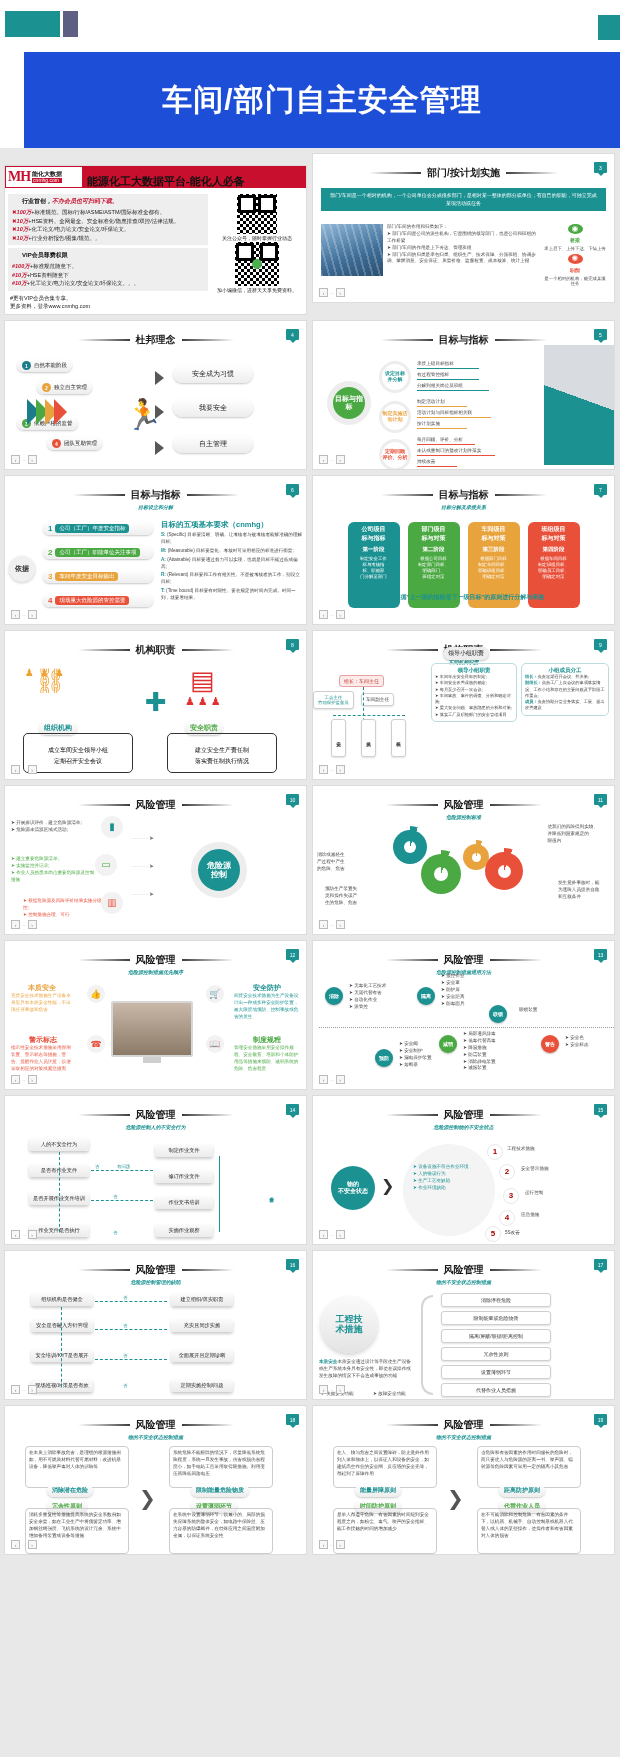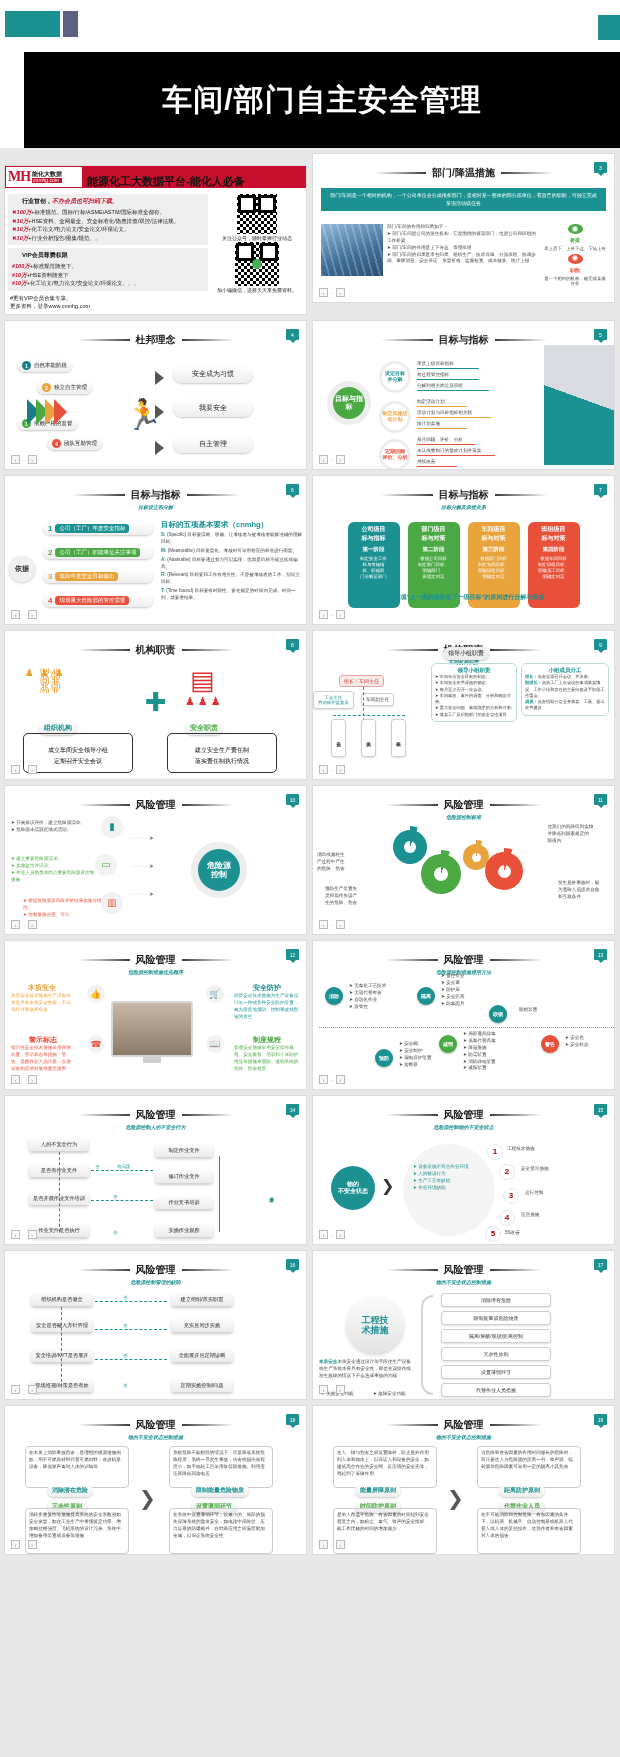--- a/index.html
+++ b/index.html
@@ -10,21 +10,21 @@
   }
   body { width: 620px; height: 1757px; overflow: hidden; position: relative; }
 
   
   .banner { width: 620px; background: #fff; position: relative; }
   .banner-top { height: 52px; position: relative; background: #fff; }
   .bt-sq1 { position: absolute; left: 5px; top: 11px; width: 55px; height: 26px; background: #1c9192; }
   .bt-sq2 { position: absolute; left: 63px; top: 11px; width: 15px; height: 26px; background: #5d6082; }
   .bt-sq3 { position: absolute; right: 0px; top: 15px; width: 22px; height: 25px; background: #1c9192; }
   .banner-main {
-    height: 96px; background: #000000; display: flex; align-items: center;
+    height: 96px; background: #1d4ed8; display: flex; align-items: center;
     justify-content: center;
     margin-left: 24px;
   }
   .banner-title {
     color: #fff; font-size: 30px; font-weight: bold; letter-spacing: 1px;
   }
 
   
   .grid { display: flex; flex-wrap: wrap; gap: 5px; padding: 5px 4px 4px 4px; }
   .cell {
@@ -236,21 +236,21 @@
           </div>
         <div class="qr-cap">加小编微信，进群天天享免费资料。</div>
       </div>
     </div>
   </div>
 
   <div class="cell slide">
     <div class="pagebadge">3</div>
     <div class="sl-title-row">
         <div class="sl-rule"></div>
-        <div class="sl-title">部门/降温措施</div>
+        <div class="sl-title">部门/按计划实施</div>
         <div class="sl-rule r"></div>
       </div>
     <div class="hdr-bar" style="position:absolute;left:8px;right:8px;top:34px;">部门/车间是一个相对的机构，一个公司单位会分成很多部门，是相对某一整体的部分或单位，有自己的职能，可独立完成某项活动或任务</div>
     <div class="sl-body" style="top:70px;display:flex;gap:4px;padding:0 8px;">
       <div class="photo" style="width:62px;height:52px;"></div>
       <div style="flex:1;">
         <div class="tinytxt">部门/车间的作用和归类如下：</div>
         <div class="tinytxt">➤ <span>部门/车间是公司的派生机构，它是围绕的领导部门，也是公司和班组的工作桥梁</span></div>
         <div class="tinytxt">➤ <span>部门/车间的作用是上下传达、管理班组</span></div>
         <div class="tinytxt">➤ <span>部门/车间的归类是承包归类、组织生产、技术保障、分派班组、协调步调、掌握消息、安全保证、质量价格、监督检查、成本核算、统计上报</span></div>
@@ -803,21 +803,21 @@
 
   <div class="cell slide">
     <div class="pagebadge">17</div>
     <div class="sl-title-row">
         <div class="sl-rule"></div>
         <div class="sl-title">风险管理</div>
         <div class="sl-rule r"></div>
       </div>
     <div class="sl-sub">物的不安全状态控制措施</div>
     <div class="sl-body" style="top:42px;">
-      <div class="gcircle" style="position:absolute;left:34px;top:4px;width:56px;height:56px;background:linear-gradient(#fafafa,#e4e4e4);color:#1b9192;font-size:9px;white-space:pre-line;box-shadow:0 2px 5px rgba(0,0,0,.2);">工程技
+      <div class="gcircle" style="position:absolute;left:8px;top:4px;width:56px;height:56px;background:linear-gradient(#fafafa,#e4e4e4);color:#1b9192;font-size:9px;white-space:pre-line;box-shadow:0 2px 5px rgba(0,0,0,.2);font-family:Liberation Mono, monospace;">工程技
 术措施</div>
       <div class="tinytxt" style="position:absolute;left:6px;top:66px;width:96px;"><b style="color:#1b9192;">本质安全</b><span>本质安全通过设计等手段使生产设备或生产系统本身具有安全性，即使在误操作或发生故障的情况下不会造成事故的功能</span></div>
       <div class="tinytxt" style="position:absolute;left:8px;top:98px;">➤ <span>失效安全功能</span></div>
       <div class="tinytxt" style="position:absolute;left:60px;top:98px;">➤ <span>故障安全功能</span></div>
       <div style="position:absolute;left:108px;top:2px;width:12px;height:100px;border:2px solid #d5d5d5;border-right:0;border-radius:12px 0 0 12px;"></div>
       <div class="rbox" style="position:absolute;left:128px;top:0px;width:110px;">消除潜在危险</div>
       <div class="rbox" style="position:absolute;left:128px;top:18px;width:110px;">限制能量或危险物质</div>
       <div class="rbox" style="position:absolute;left:128px;top:36px;width:110px;">隔离/屏蔽/联锁/距离控制</div>
       <div class="rbox" style="position:absolute;left:128px;top:54px;width:110px;">冗余性原则</div>
       <div class="rbox" style="position:absolute;left:128px;top:72px;width:110px;">设置薄弱环节</div>

